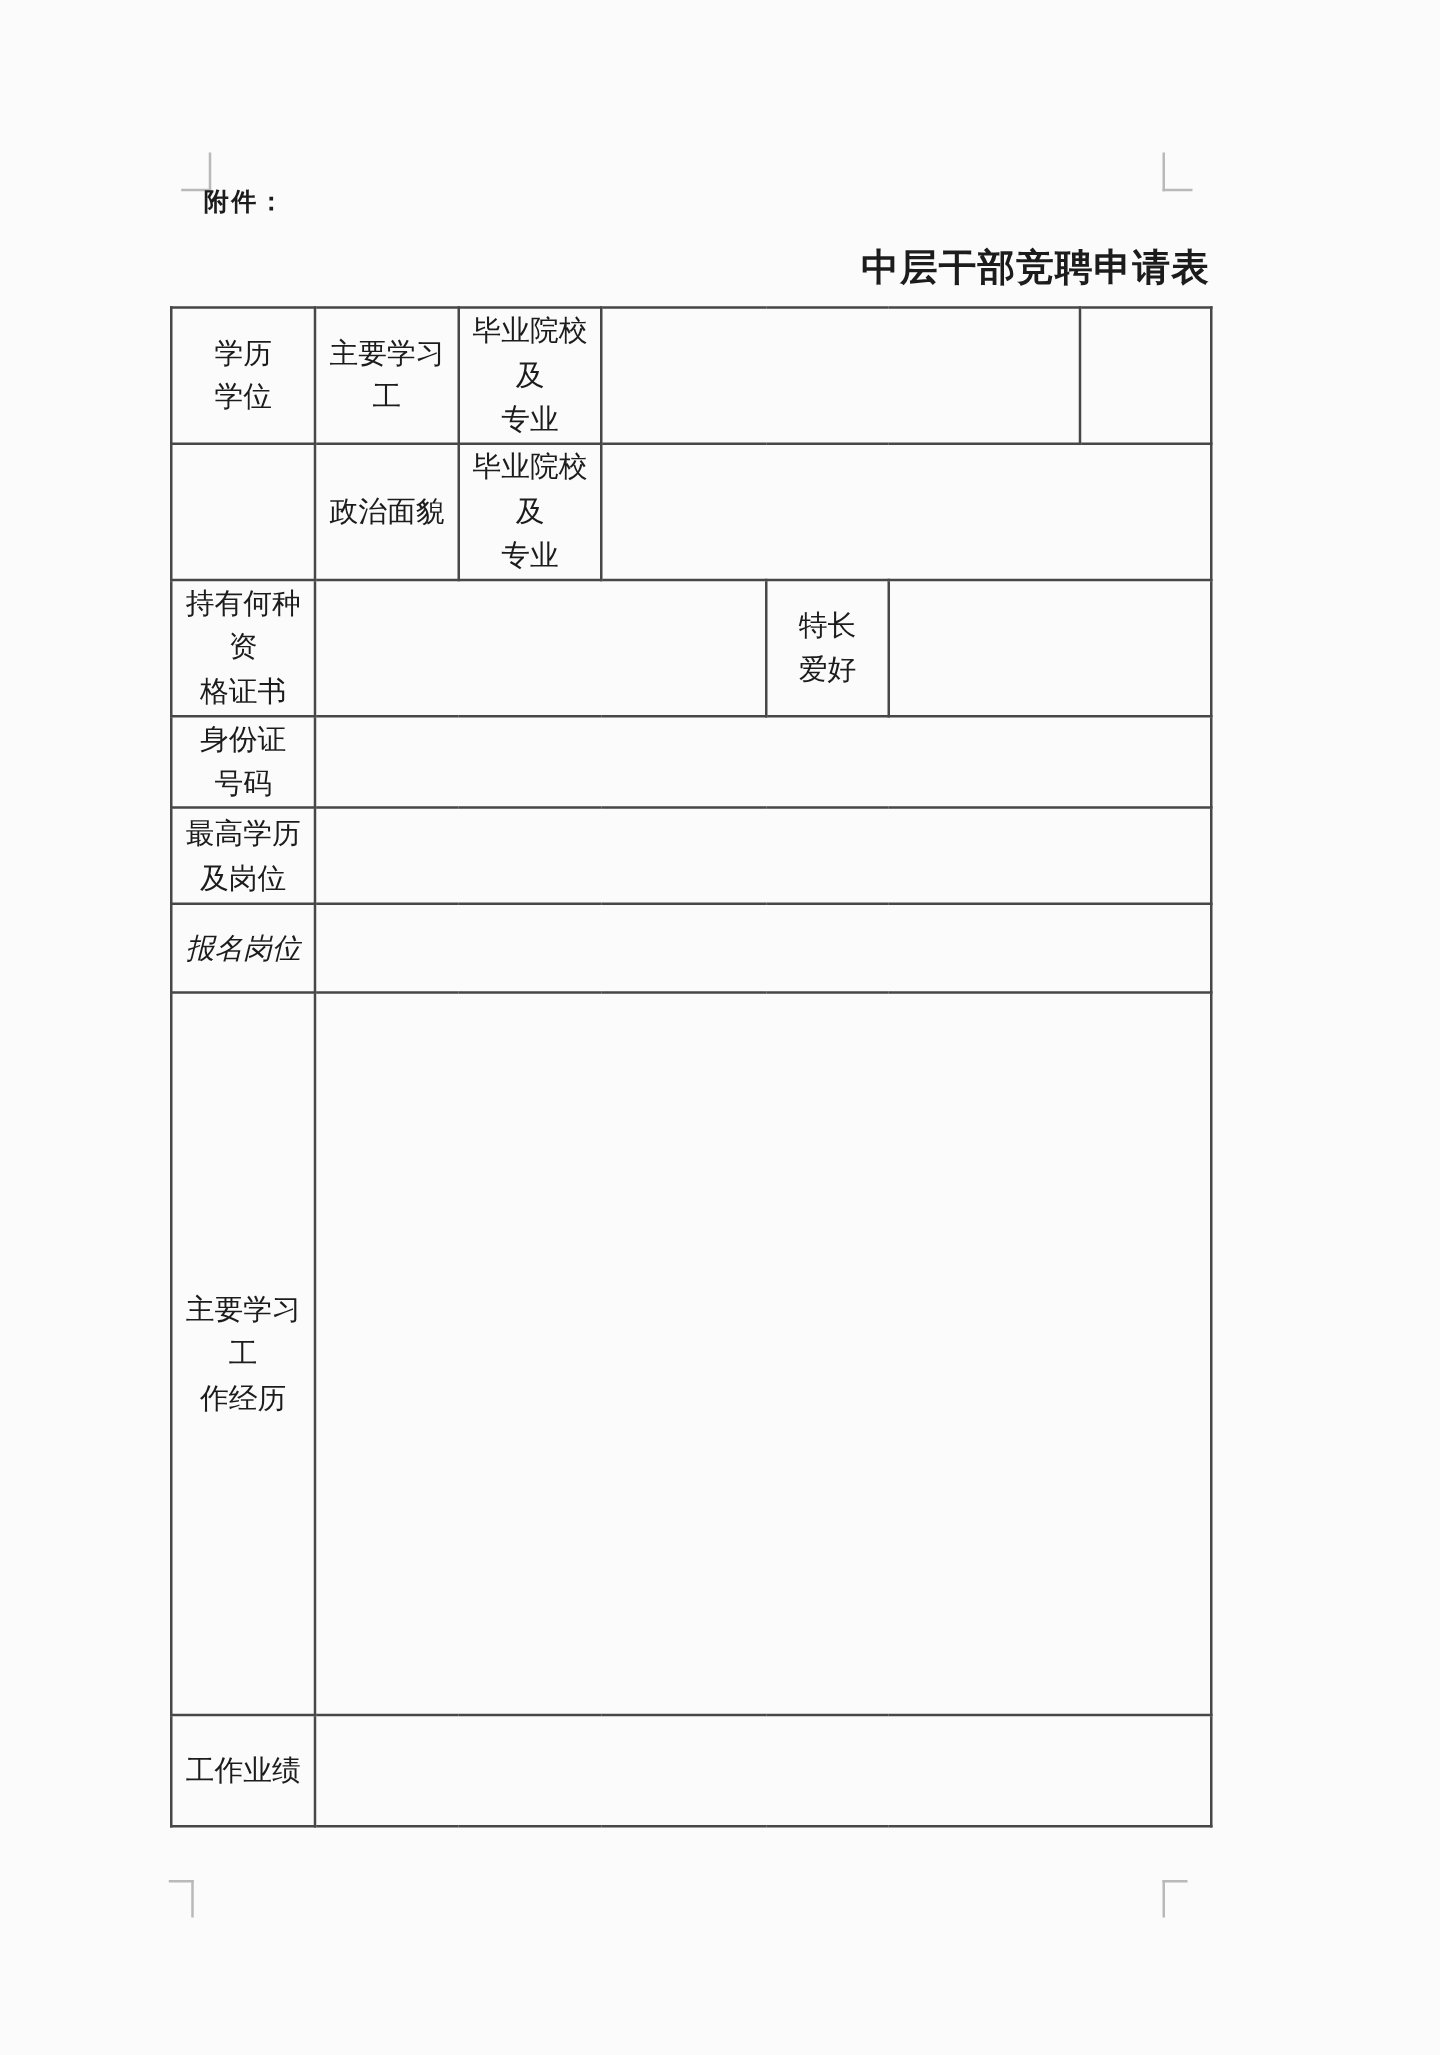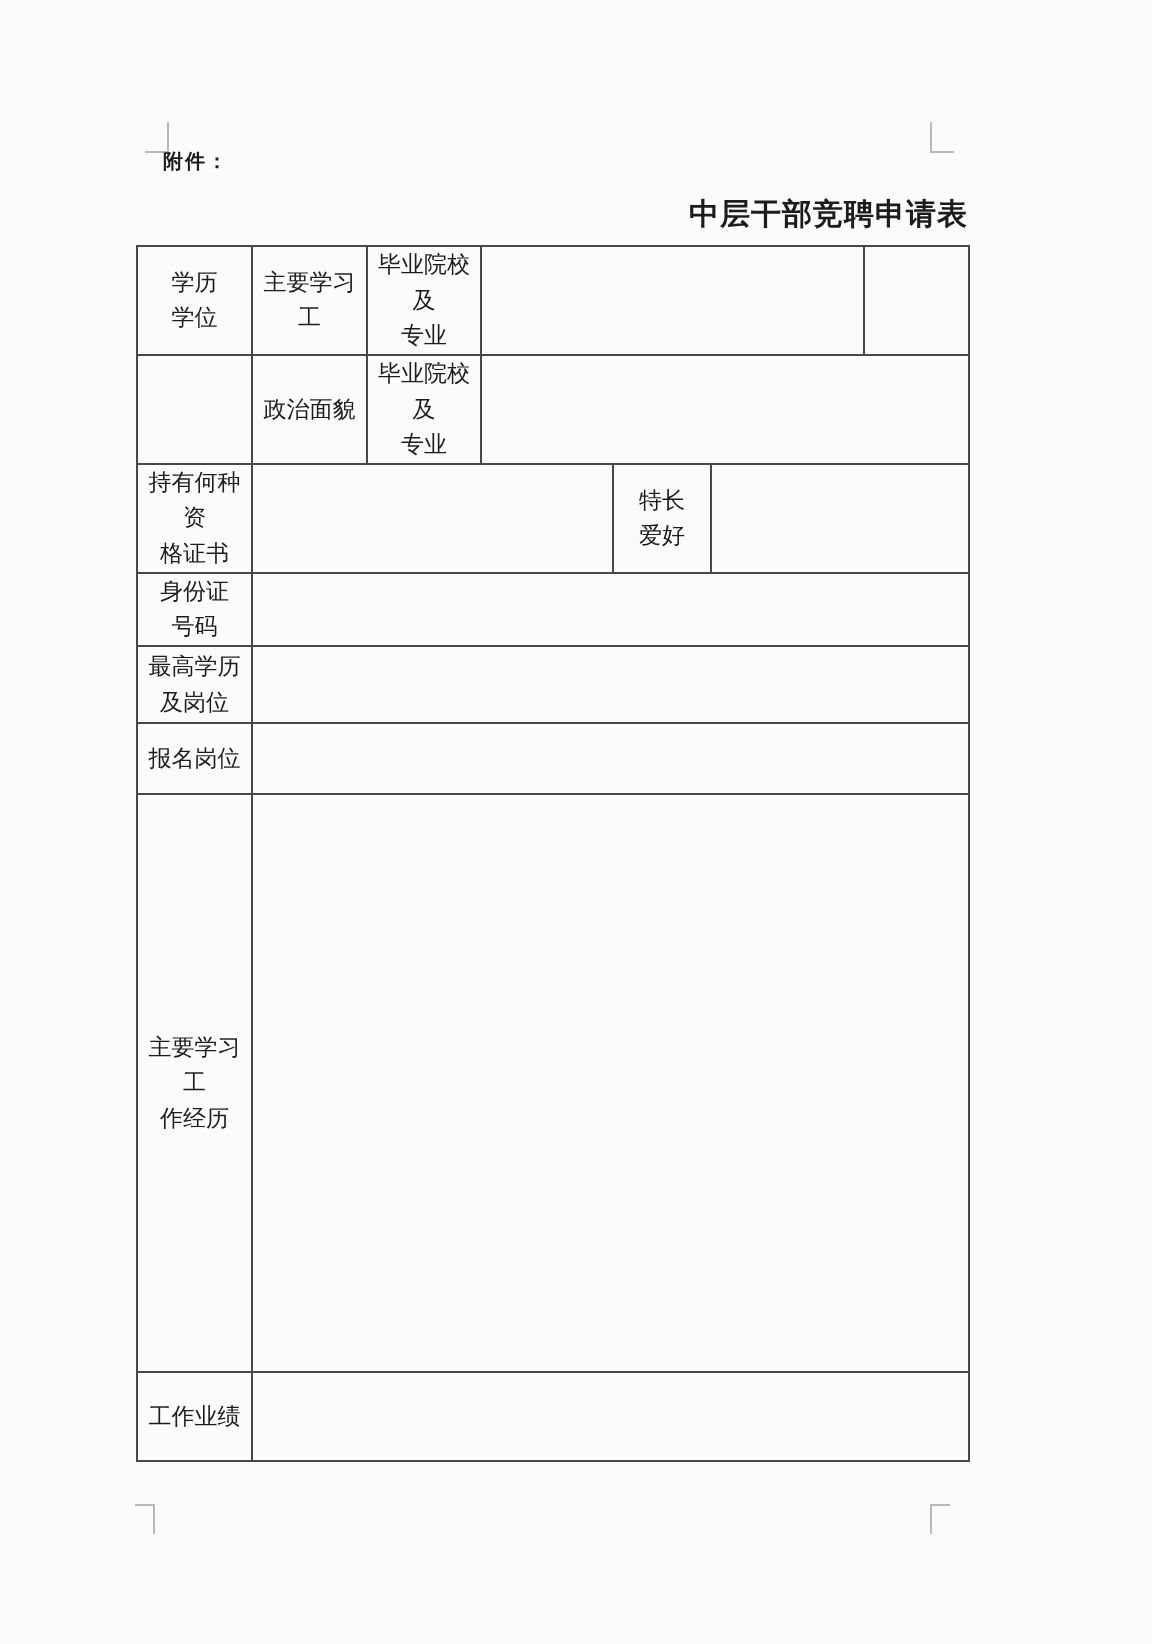--- a/index.html
+++ b/index.html
@@ -31,21 +31,21 @@
   .lbl{white-space:pre-line;}
   
   tr.r1 td{height:71px;}
   tr.r2 td{height:69px;}
   tr.r3 td{height:61px;}
   tr.r4 td{height:60px;}
   tr.r5 td{height:62px;}
   tr.r6 td{height:60px;}
   tr.r7 td{height:64px;}
   tr.r8 td{height:75px;}
-  tr.r9 td{height:69px;}
+  tr.r9 td{height:69px;font-style:italic;}
   tr.r10 td{height:576px;margin-top:40px;}
   tr.r11 td{height:87px;}
   
   .mark{position:absolute;}
   .mark-tl{left:145px;top:122px;width:22px;height:29px;border-right:2px solid #b9b9b9;border-bottom:2px solid #b9b9b9;}
   .mark-tr{left:930px;top:122px;width:22px;height:29px;border-left:2px solid #b9b9b9;border-bottom:2px solid #b9b9b9;}
   .mark-bl{left:135px;top:1504px;width:18px;height:28px;border-top:2px solid #b9b9b9;border-right:2px solid #b9b9b9;}
   .mark-br{left:930px;top:1504px;width:18px;height:28px;border-top:2px solid #b9b9b9;border-left:2px solid #b9b9b9;}
 </style>
 </head>

